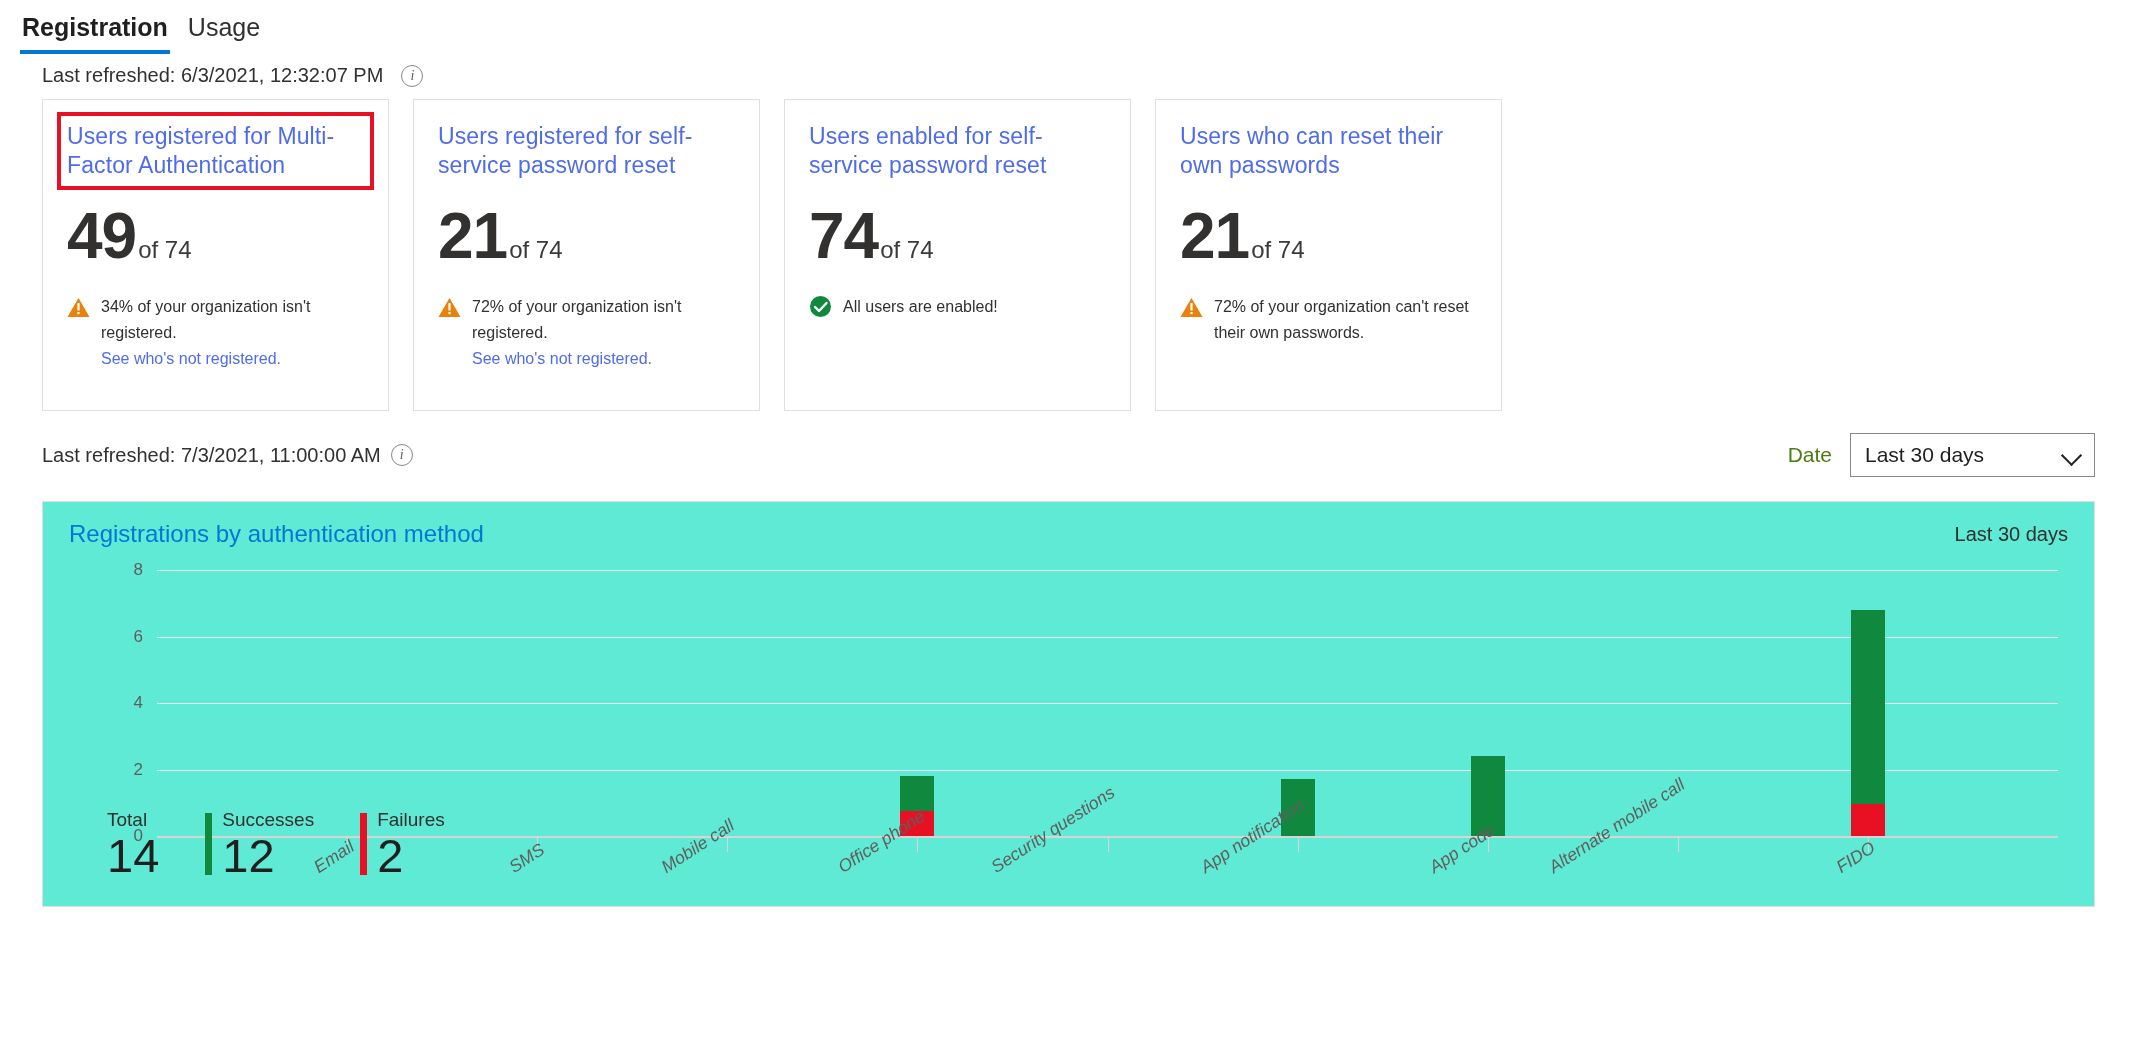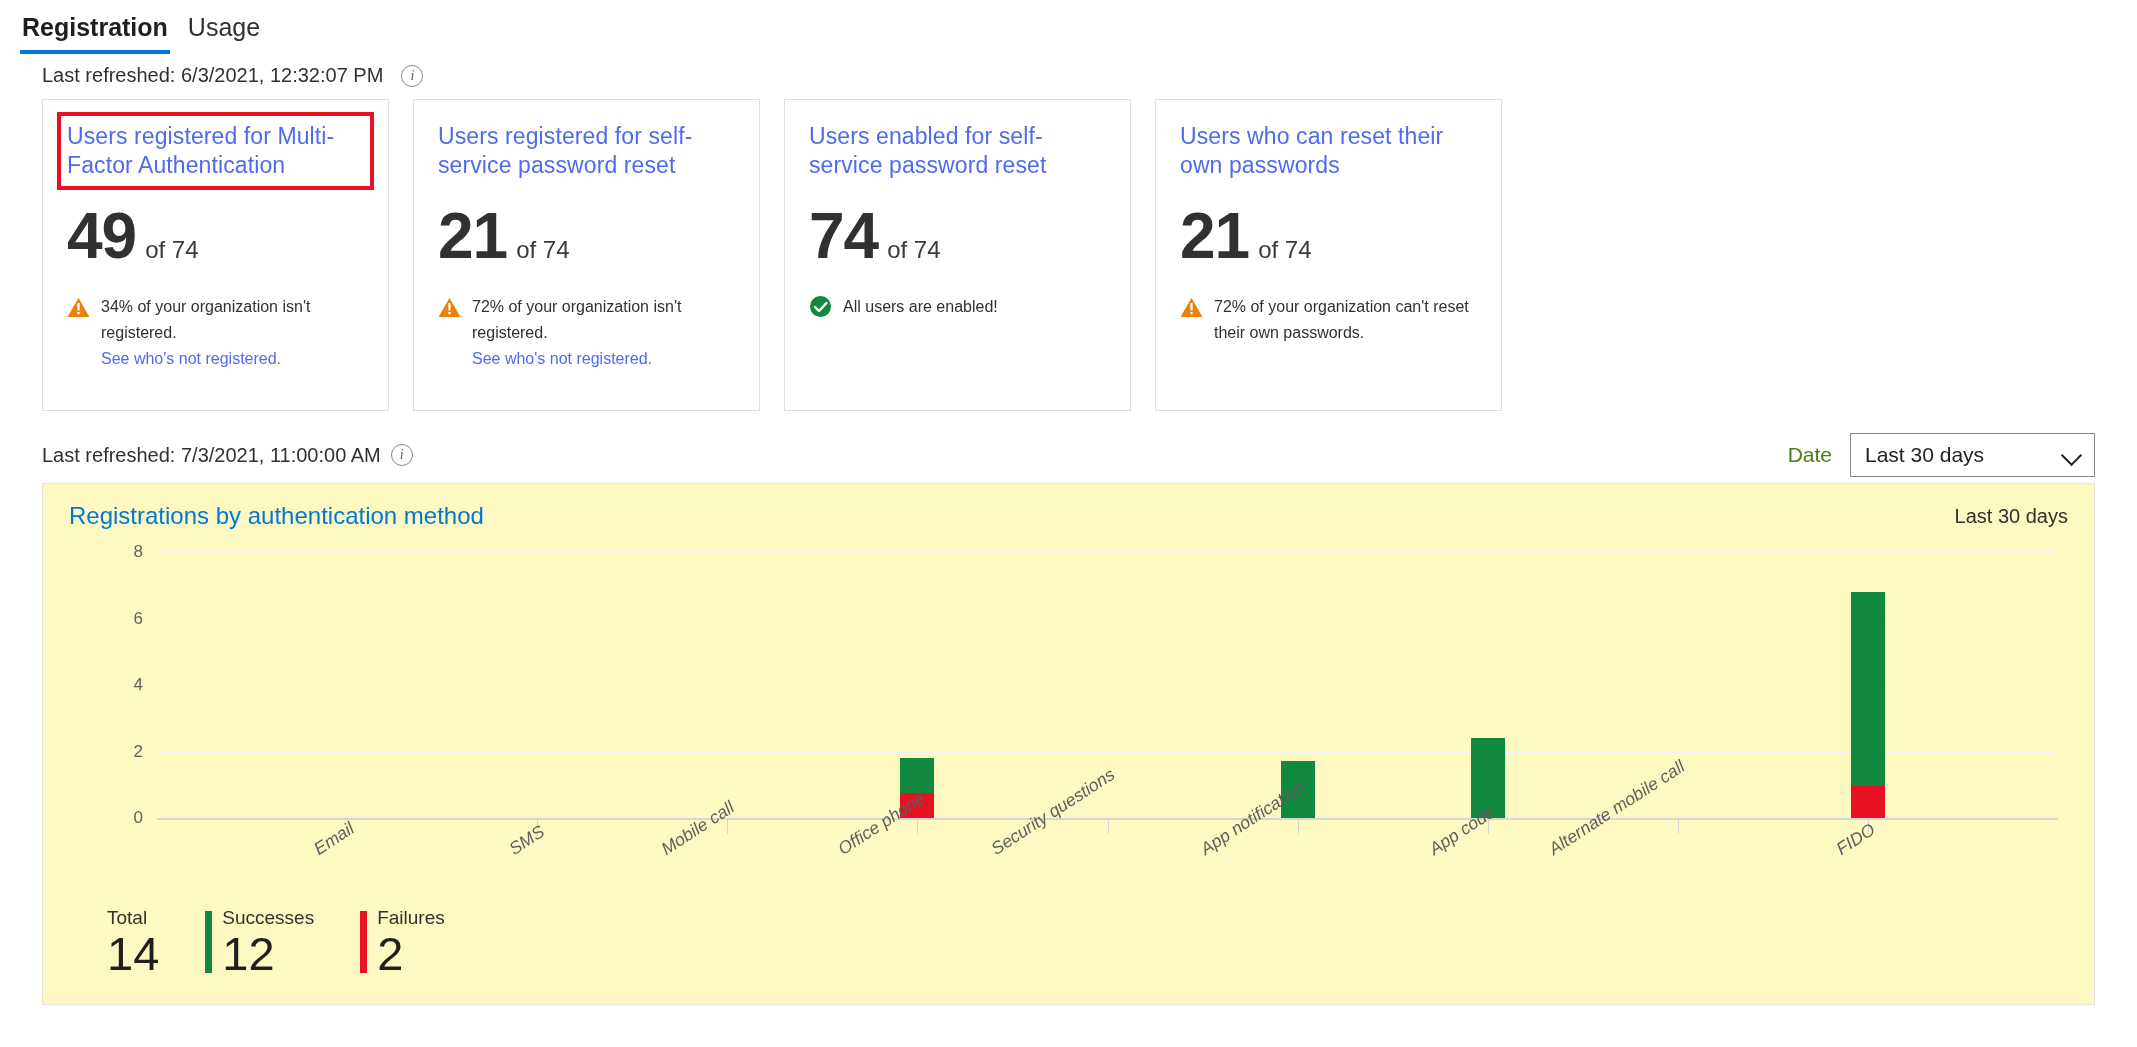--- a/index.html
+++ b/index.html
@@ -84,21 +84,21 @@
     cursor: pointer;
   }
   .card-title.boxed {
     outline: 4px solid #e81123;
     outline-offset: 6px;
   }
   .card-metric {
     margin-top: 24px;
     display: flex;
     align-items: baseline;
-    gap: 9px;
+    gap: 2px;
   }
   .metric-big {
     font-size: 64px;
     line-height: 64px;
     font-weight: 700;
     color: #323130;
     letter-spacing: -1px;
   }
   .metric-of {
     font-size: 24px;
@@ -158,24 +158,24 @@
     position: absolute;
     left: 2px; top: 3px;
     width: 13px; height: 13px;
     border-right: 2.2px solid #201f1e;
     border-bottom: 2.2px solid #201f1e;
     transform: rotate(45deg);
   }
 
   
   .chart-panel {
-    margin: 2px 42px 0 42px;
+    margin: 20px 42px 0 42px;
     border: 1px solid #e1dfdd;
-    background: #fef9c3;
-    height: 522px;
+    background: #5eead4;
+    height: 406px;
     position: relative;
   }
   .chart-head {
     display: flex;
     align-items: center;
     padding: 18px 26px 0 26px;
   }
   .chart-title {
     color: #0078d4;
     font-size: 24px;

